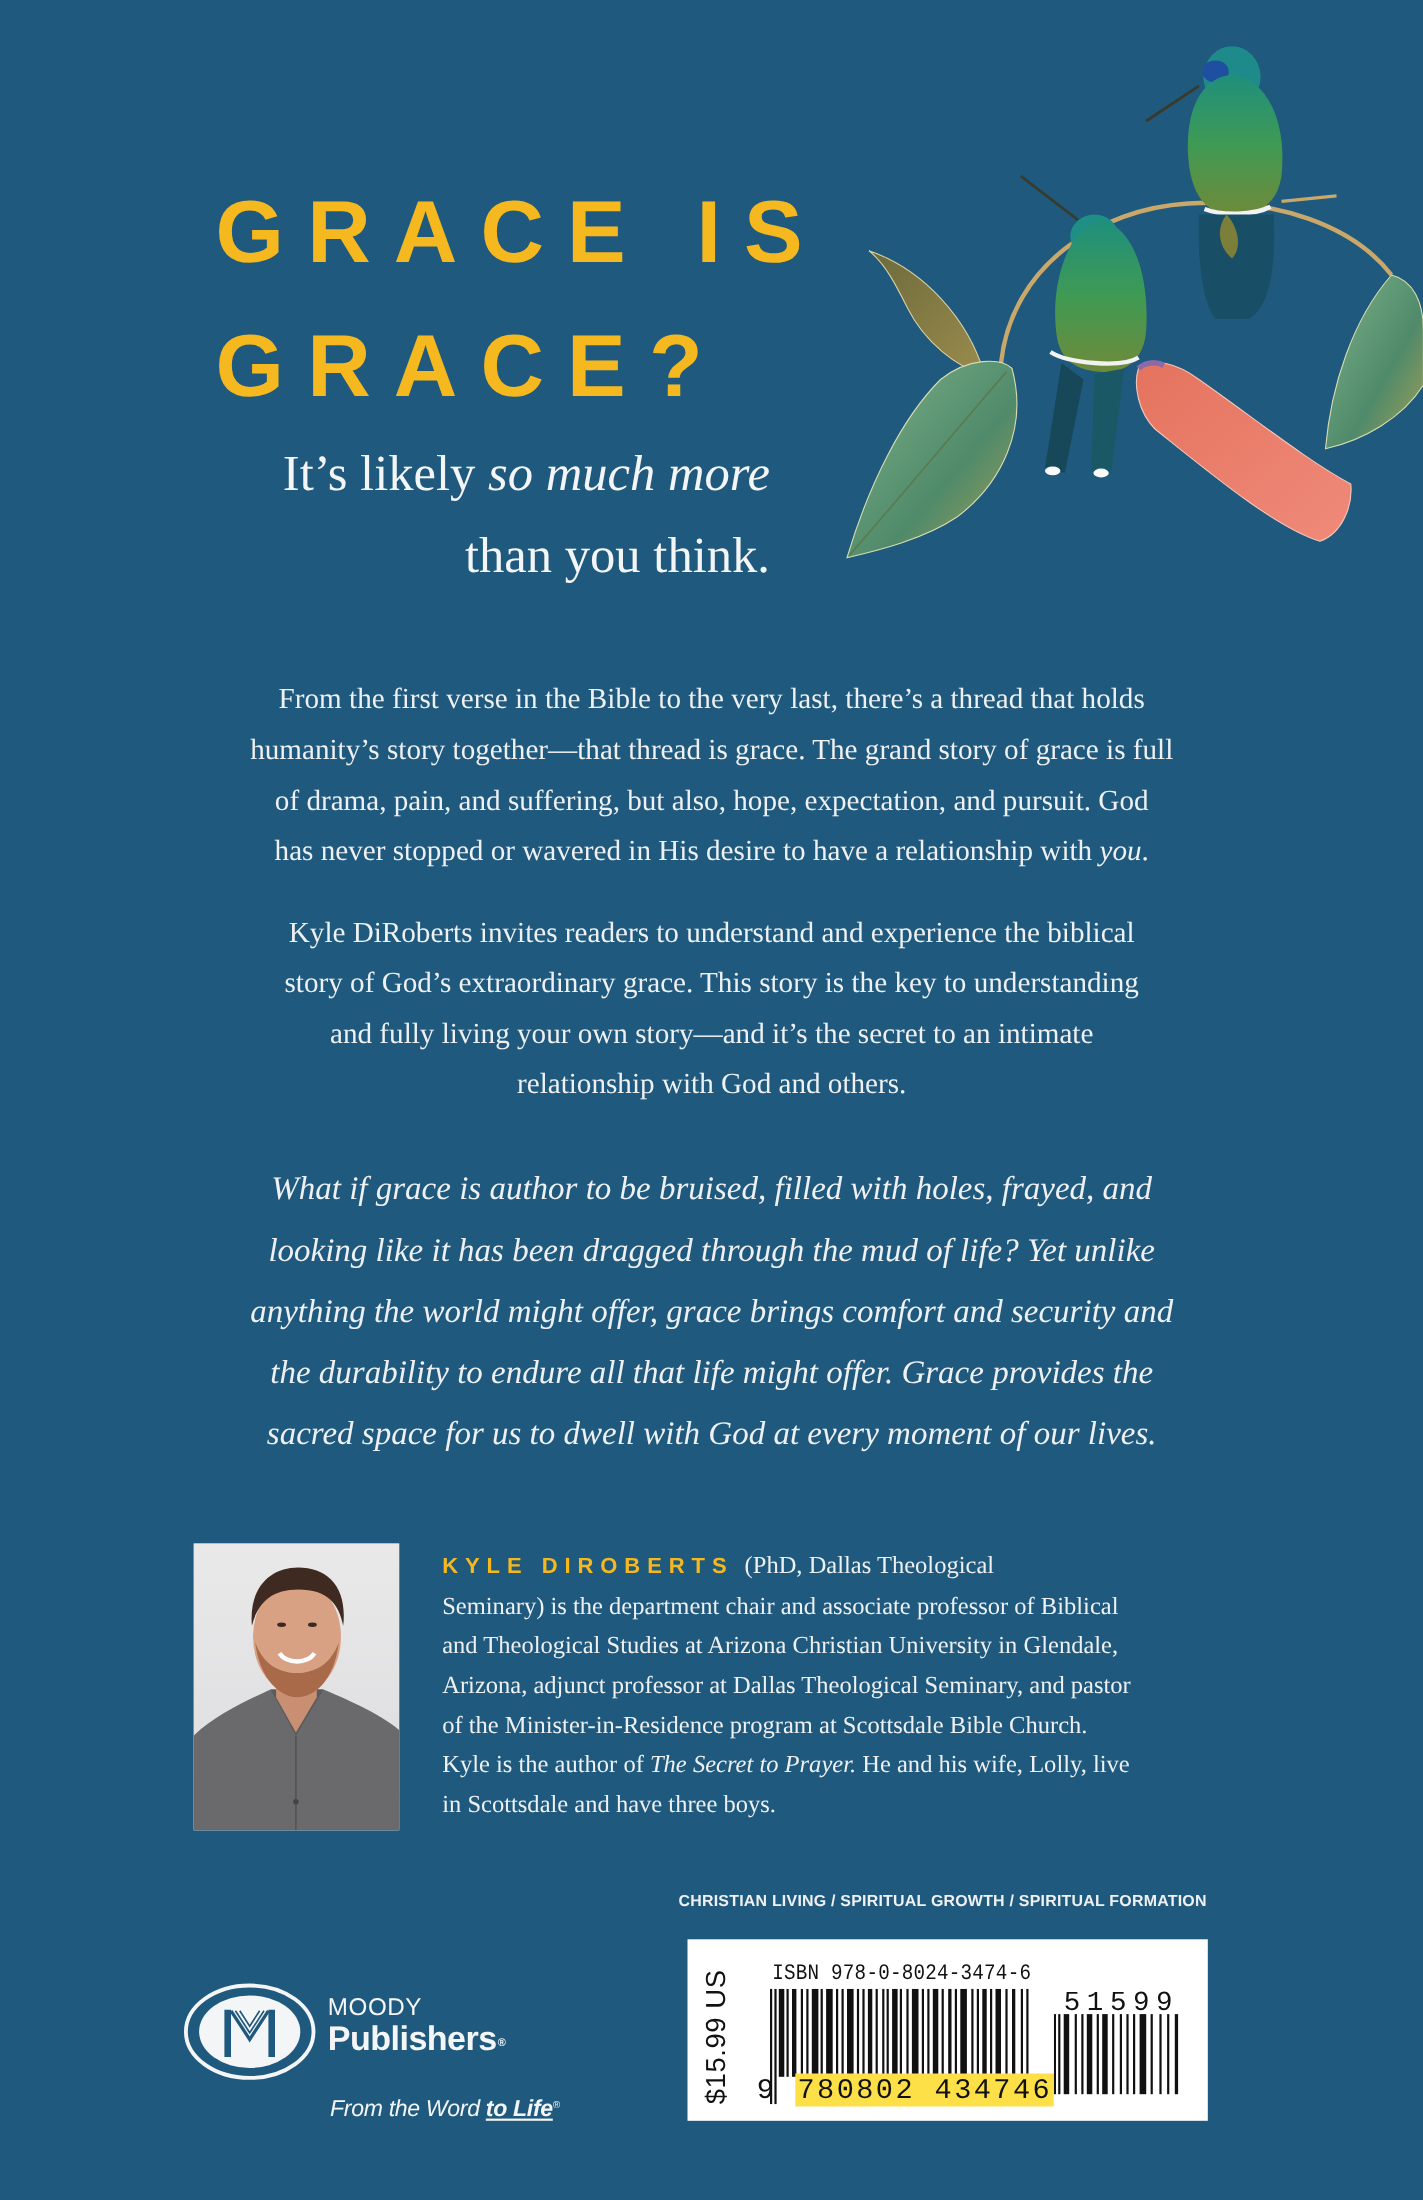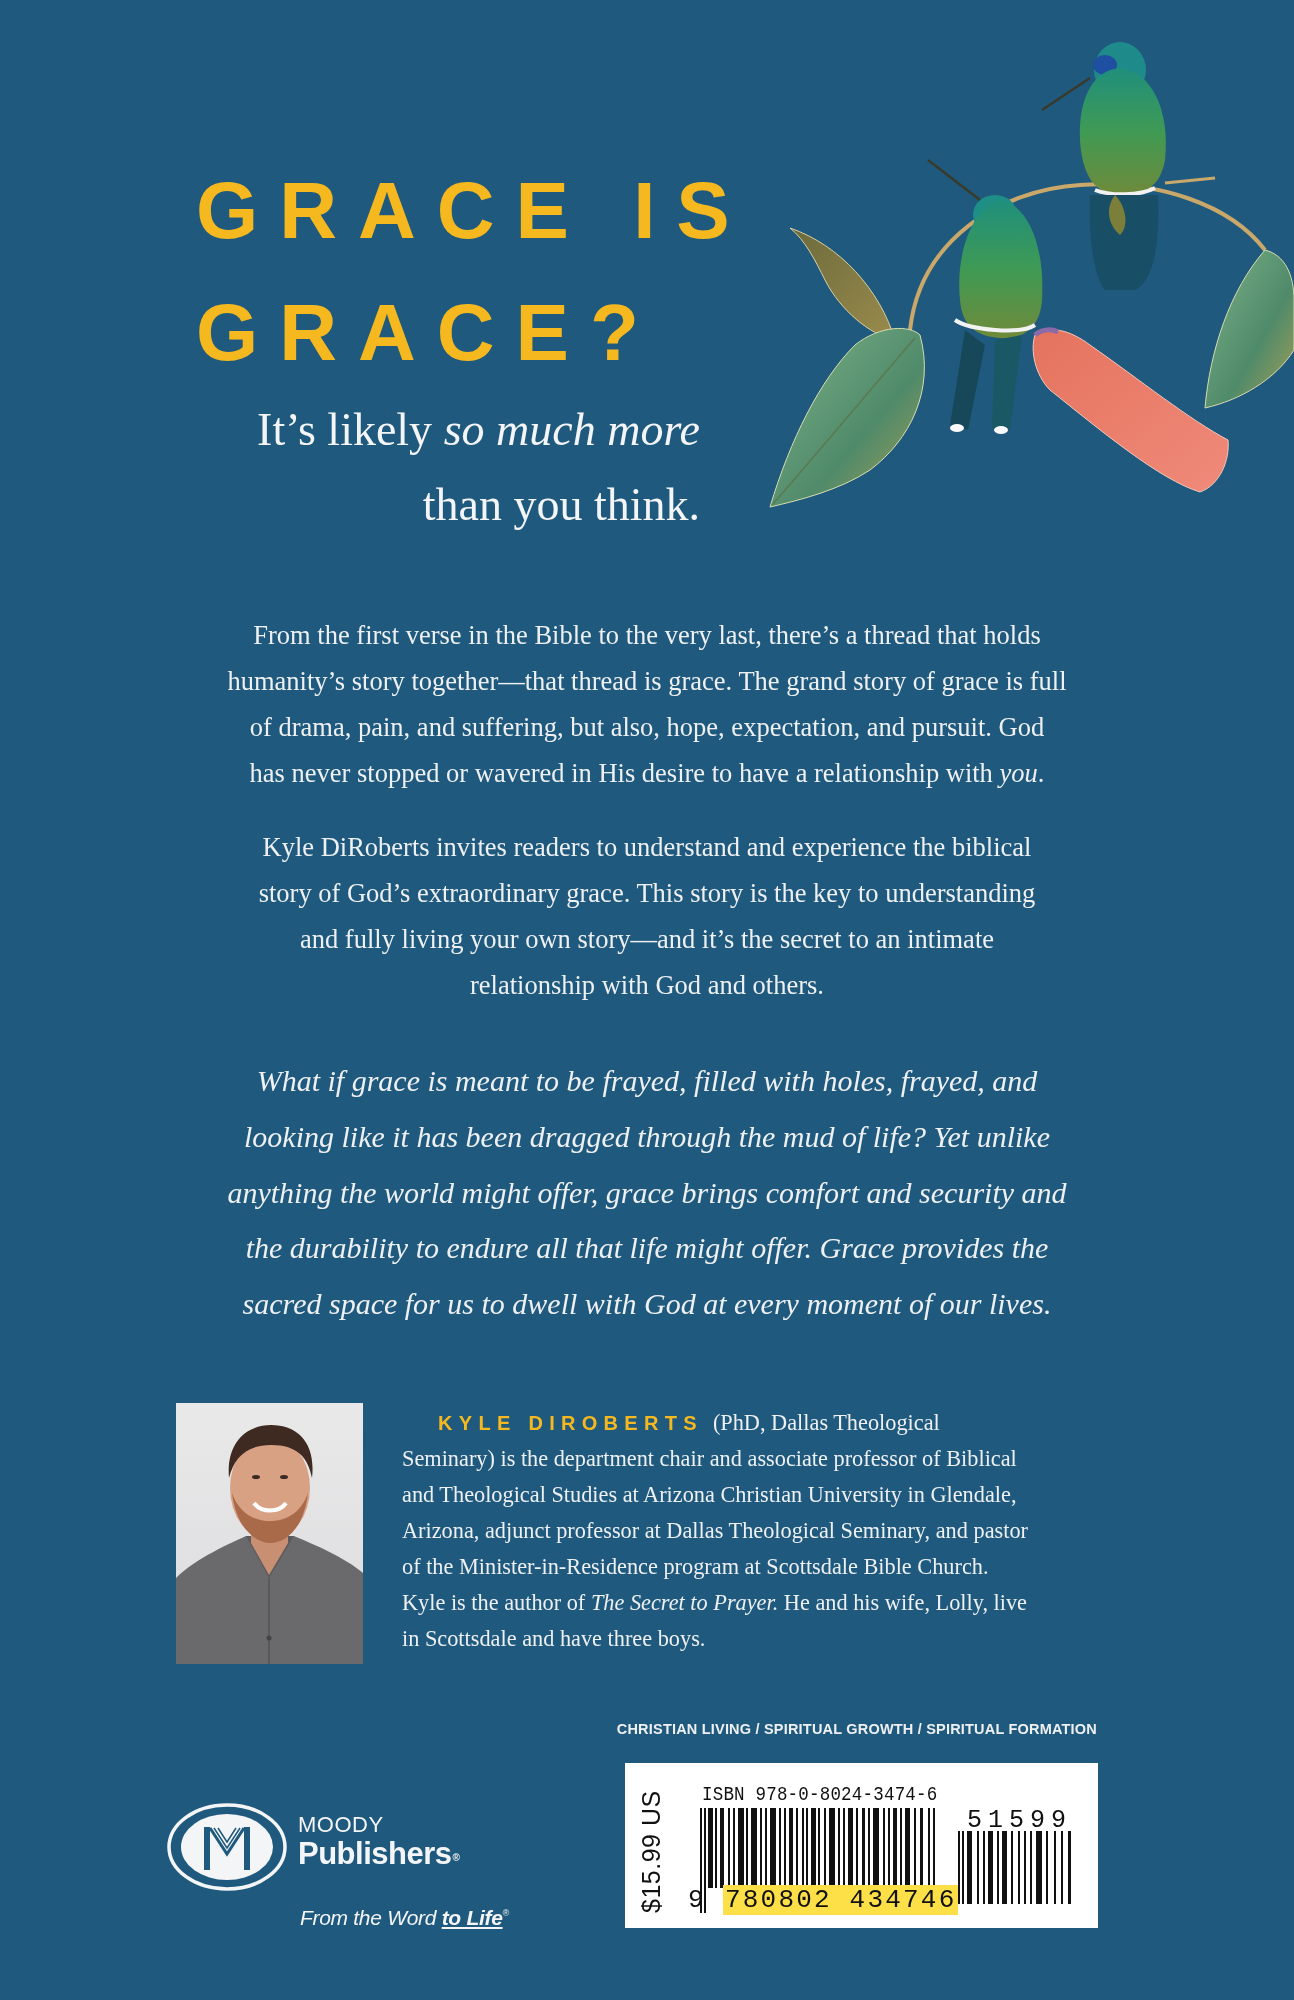--- a/index.html
+++ b/index.html
@@ -55,21 +55,21 @@
     overflow: hidden;
   }
   .bio {
     left: 402px; top: 1405px; width: 720px;
     font-size: 22.3px; line-height: 36px; color: #eef0f2;
   }
   .bio span.line { display: block; white-space: nowrap; }
   .bio .name {
     font-family: "Liberation Sans", "DejaVu Sans", sans-serif;
     font-weight: bold; font-size: 20px; letter-spacing: 6.3px;
-    color: #f5b81e; margin-right: 10px; margin-left: 36px;
+    color: #f5b81e; margin-right: 10px;
   }
   .bio em { font-style: italic; }
 
   
   .category {
     right: 197px; top: 1721px;
     font-family: "Liberation Sans", "DejaVu Sans", sans-serif;
     font-weight: bold; font-size: 14.5px; letter-spacing: 0.2px; color: #eef0f2;
   }
 
@@ -196,21 +196,21 @@
 </div>
 
 <div class="abs para p2">
   <span>Kyle DiRoberts invites readers to understand and experience the biblical</span>
   <span>story of God’s extraordinary grace. This story is the key to understanding</span>
   <span>and fully living your own story—and it’s the secret to an intimate</span>
   <span>relationship with God and others.</span>
 </div>
 
 <div class="abs quote">
-  <span>What if grace is meant to be frayed, filled with holes, frayed, and</span>
+  <span>What if grace is author to be bruised, filled with holes, frayed, and</span>
   <span>looking like it has been dragged through the mud of life? Yet unlike</span>
   <span>anything the world might offer, grace brings comfort and security and</span>
   <span>the durability to endure all that life might offer. Grace provides the</span>
   <span>sacred space for us to dwell with God at every moment of our lives.</span>
 </div>
 
 <div class="abs photo" title="Author headshot of Kyle DiRoberts">
   <svg width="187" height="261" viewBox="0 0 187 261">
 
     <path d="M0 261 L 0 175 C 20 155, 55 140, 70 133 L 118 133 C 135 140, 170 155, 187 170 L 187 261 Z" fill="#6a6a6c"></path>

